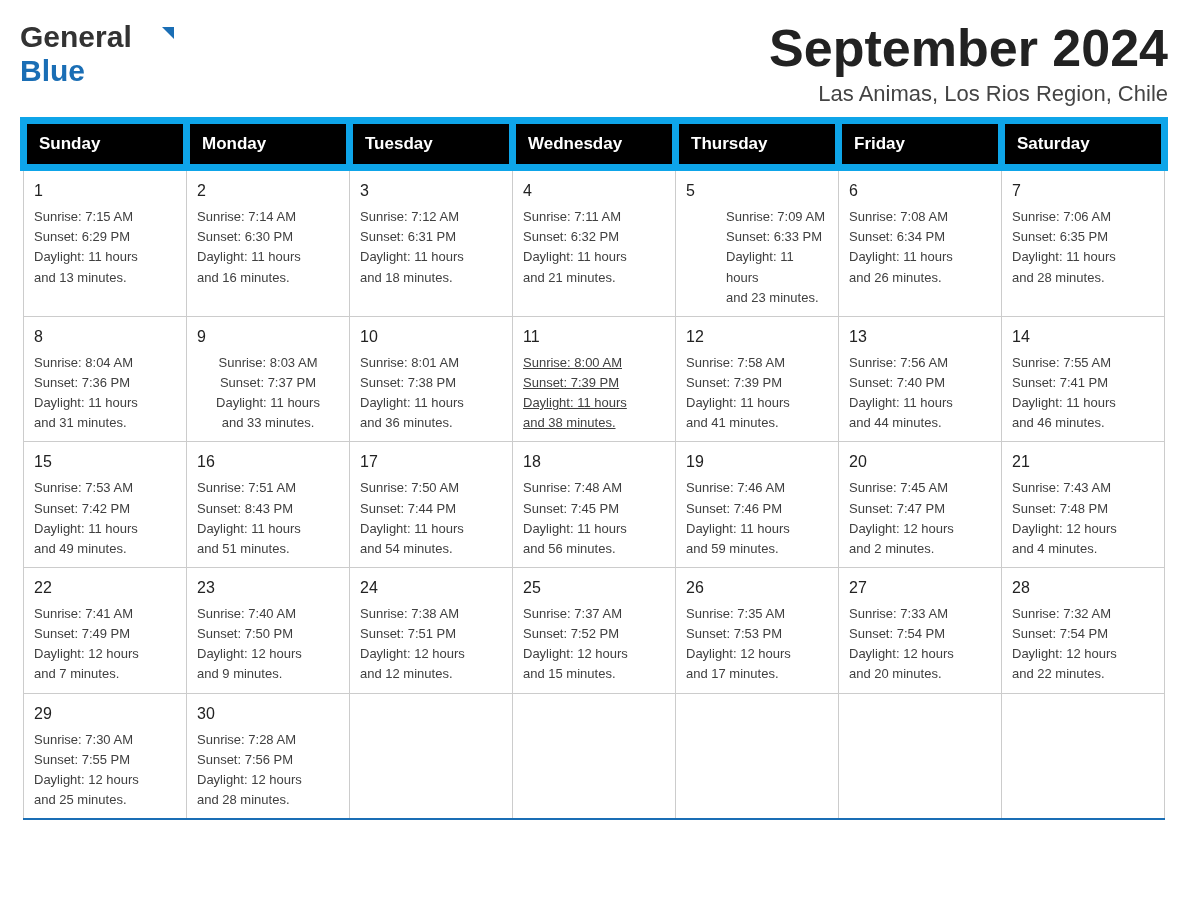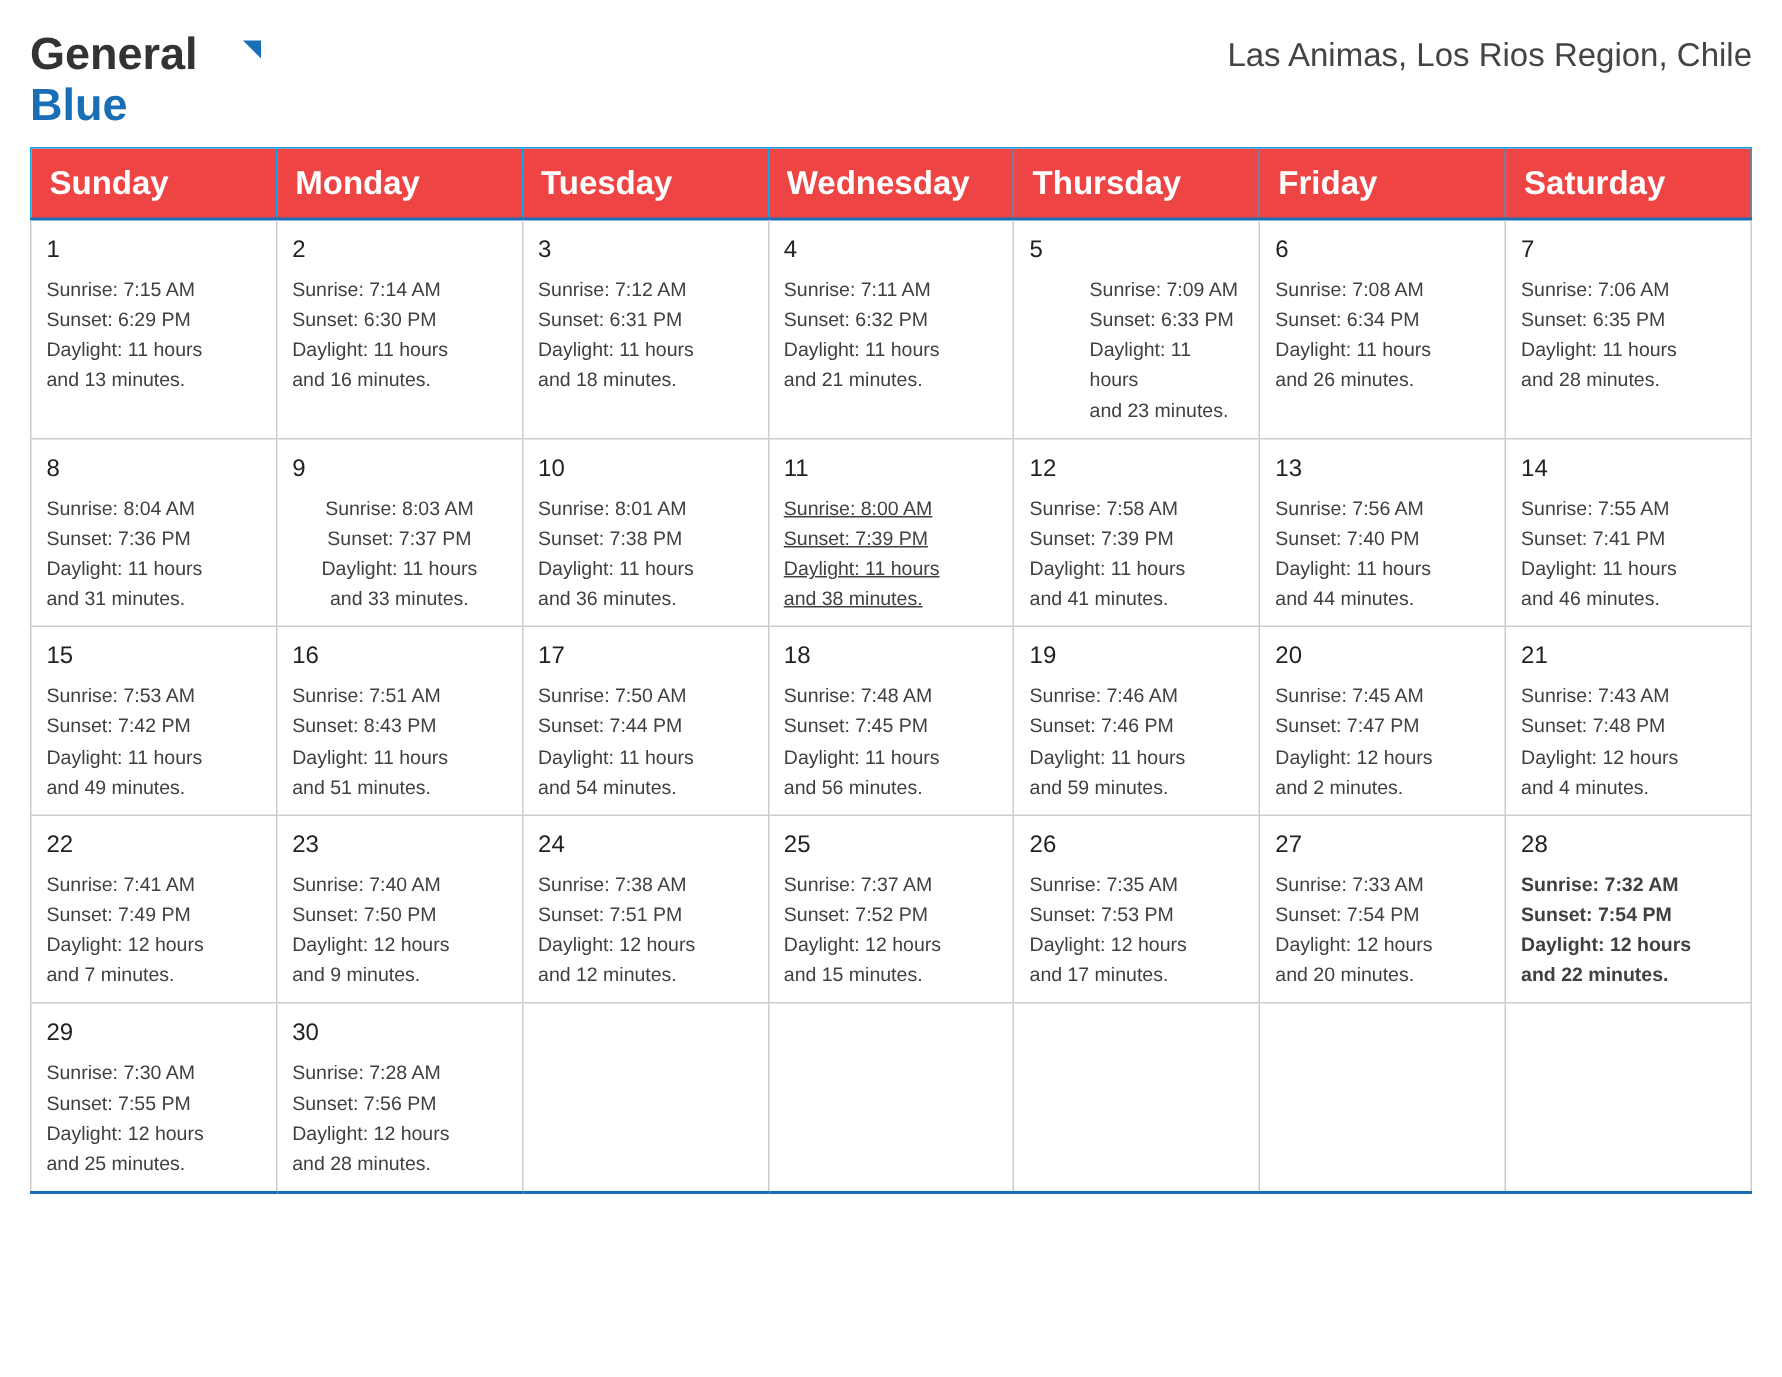--- a/index.html
+++ b/index.html
@@ -34,27 +34,27 @@
       font-size: 22px;
       color: #444;
       margin-top: 4px;
     }
     .calendar {
       width: 100%;
       border-collapse: collapse;
       margin-top: 8px;
     }
     .calendar th {
-      background-color: #ef4444;
+      background-color: #000000;
       color: #ffffff;
-      font-size: 22px;
+      font-size: 17px;
       font-weight: bold;
       padding: 10px 12px;
       text-align: left;
-      border: 1px solid #0ea5e9;
+      border: 7px solid #0ea5e9;
     }
     .calendar td {
       vertical-align: top;
       padding: 8px 10px;
       border: 1px solid #cccccc;
       width: 14.28%;
       font-size: 13px;
       line-height: 1.5;
       color: #333;
     }
@@ -111,20 +111,21 @@
         <svg width="22" height="22" viewBox="0 0 22 22">
           <polygon points="6,4 18,4 18,16" fill="#1a6eb5"></polygon>
         </svg>
       </span>
     </div>
     <div>
       <span class="logo-blue">Blue</span>
     </div>
   </div>
   <div class="title-section">
+    <div class="month-title">September 2024</div>
     <div class="location">Las Animas, Los Rios Region, Chile</div>
   </div>
 </div>
 
 <table class="calendar">
   <thead>
     <tr>
       <th>Sunday</th>
       <th>Monday</th>
       <th>Tuesday</th>
@@ -326,21 +327,21 @@
         </td>
         <td>
           <div class="day-number">27</div>
           <div class="day-info" style="white-space: pre-line;">Sunrise: 7:33 AM
 Sunset: 7:54 PM
 Daylight: 12 hours
 and 20 minutes.</div>
         </td>
         <td>
           <div class="day-number">28</div>
-          <div class="day-info" style="white-space: pre-line; font-weight: bold;">Sunrise: 7:32 AM
+          <div class="day-info" style="white-space: pre-line;">Sunrise: 7:32 AM
 Sunset: 7:54 PM
 Daylight: 12 hours
 and 22 minutes.</div>
         </td>
       </tr>
       <tr>
         <td>
           <div class="day-number">29</div>
           <div class="day-info" style="white-space: pre-line;">Sunrise: 7:30 AM
 Sunset: 7:55 PM

